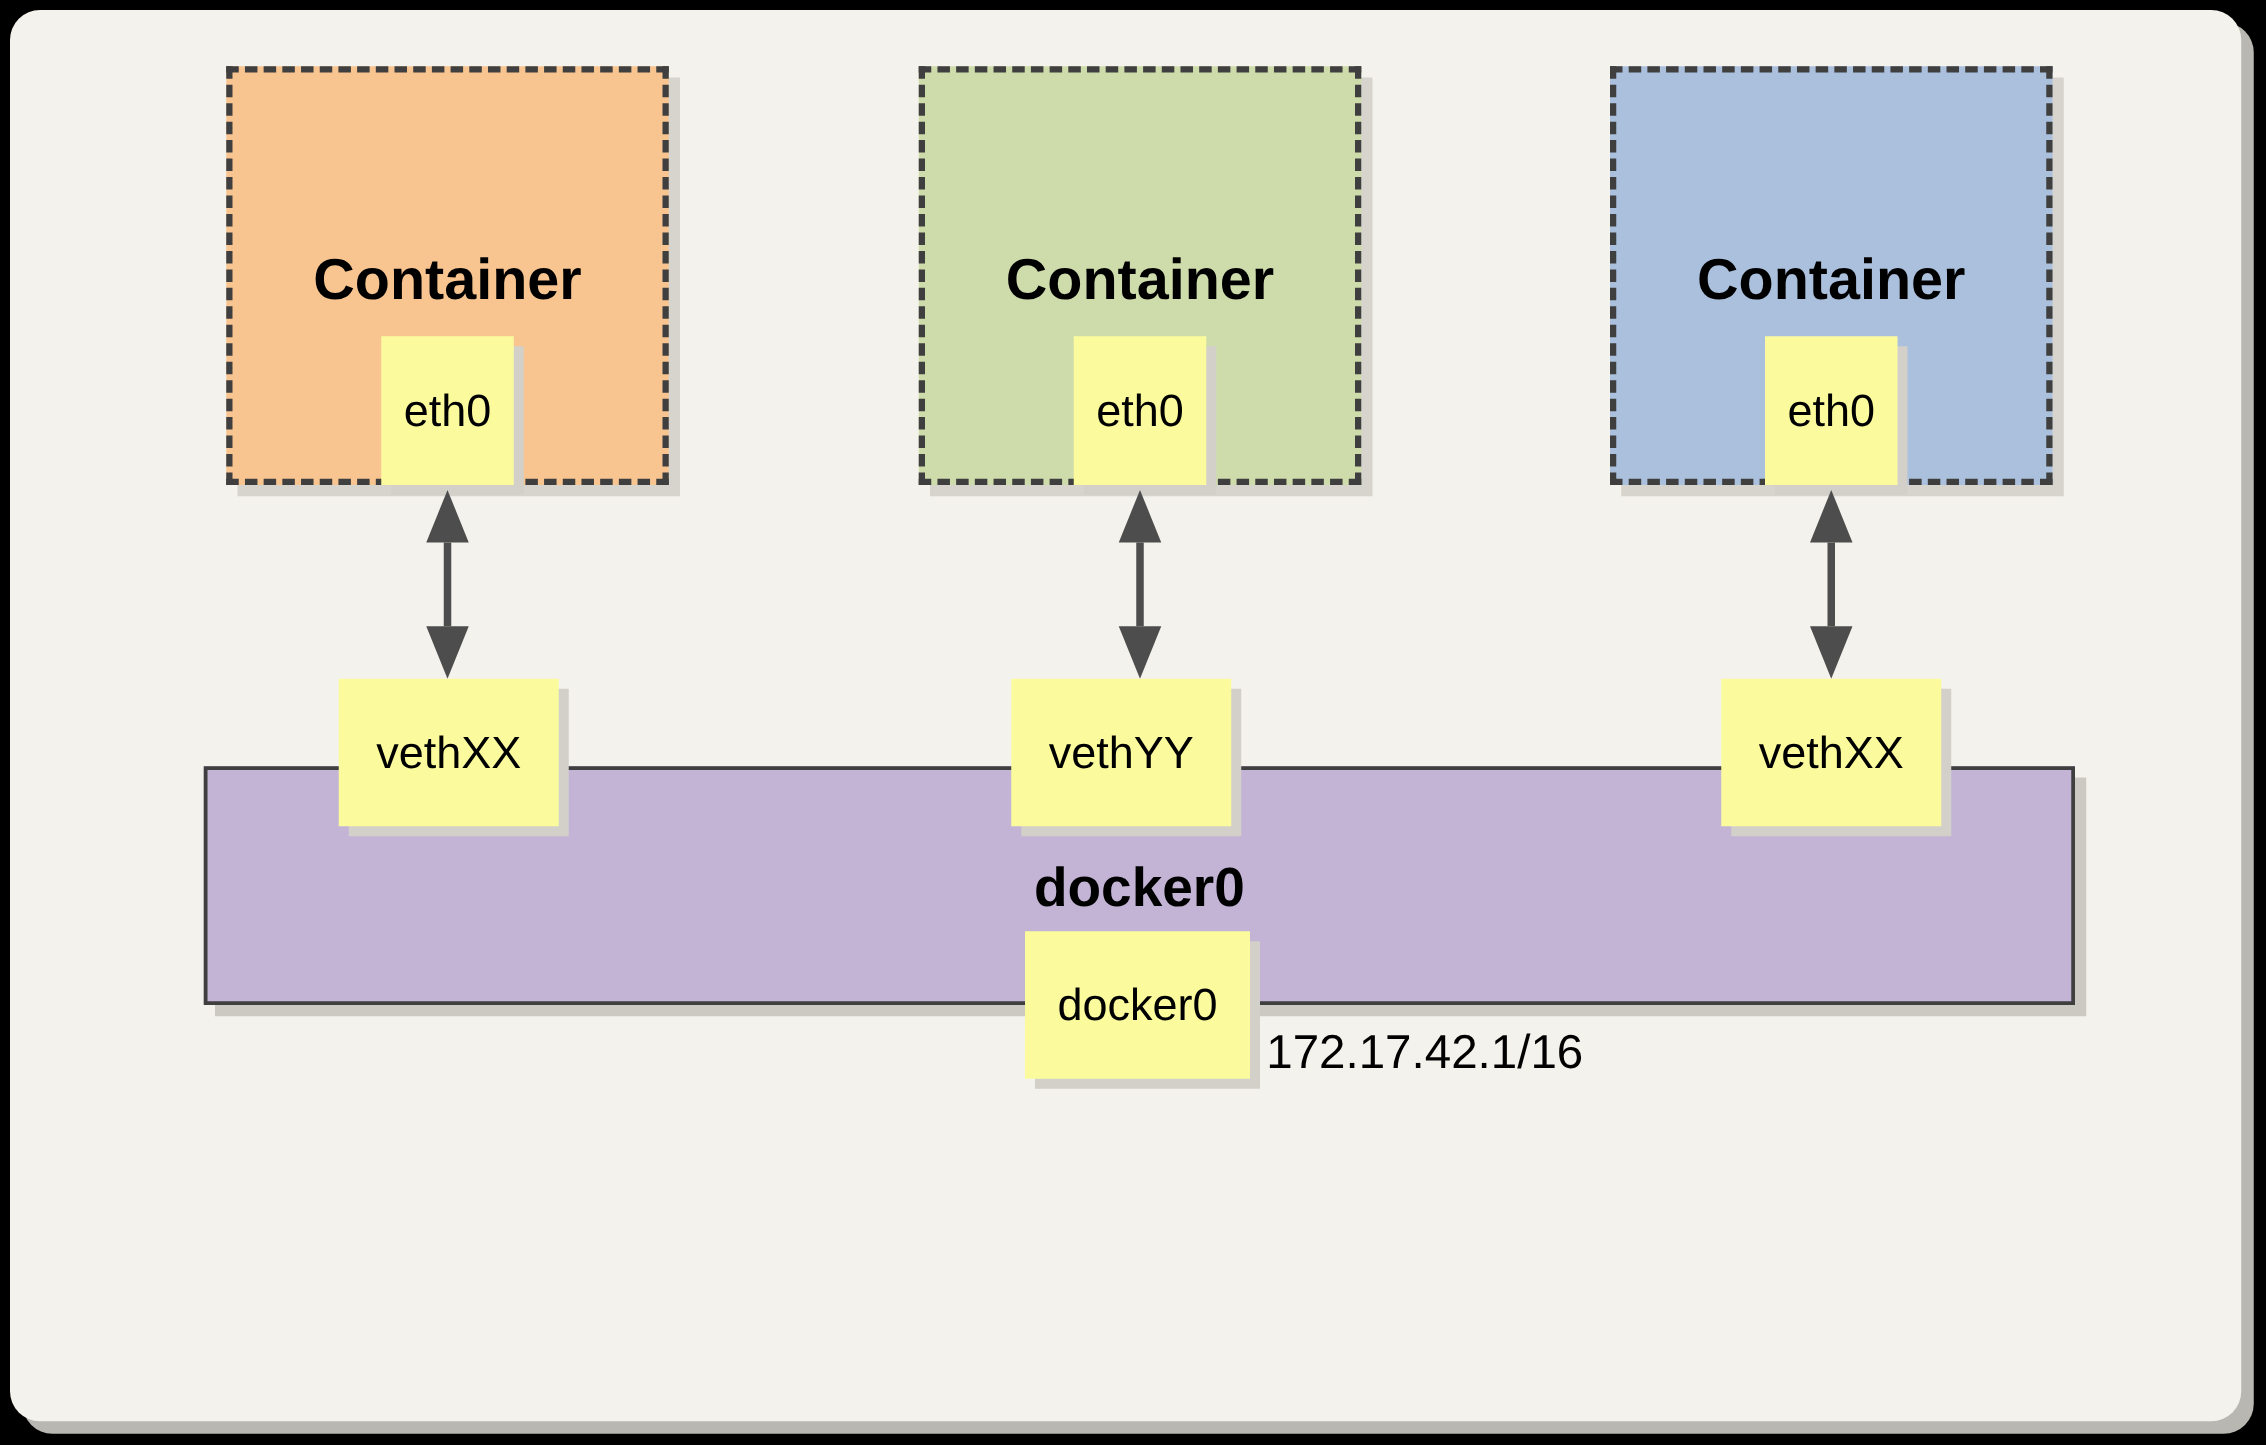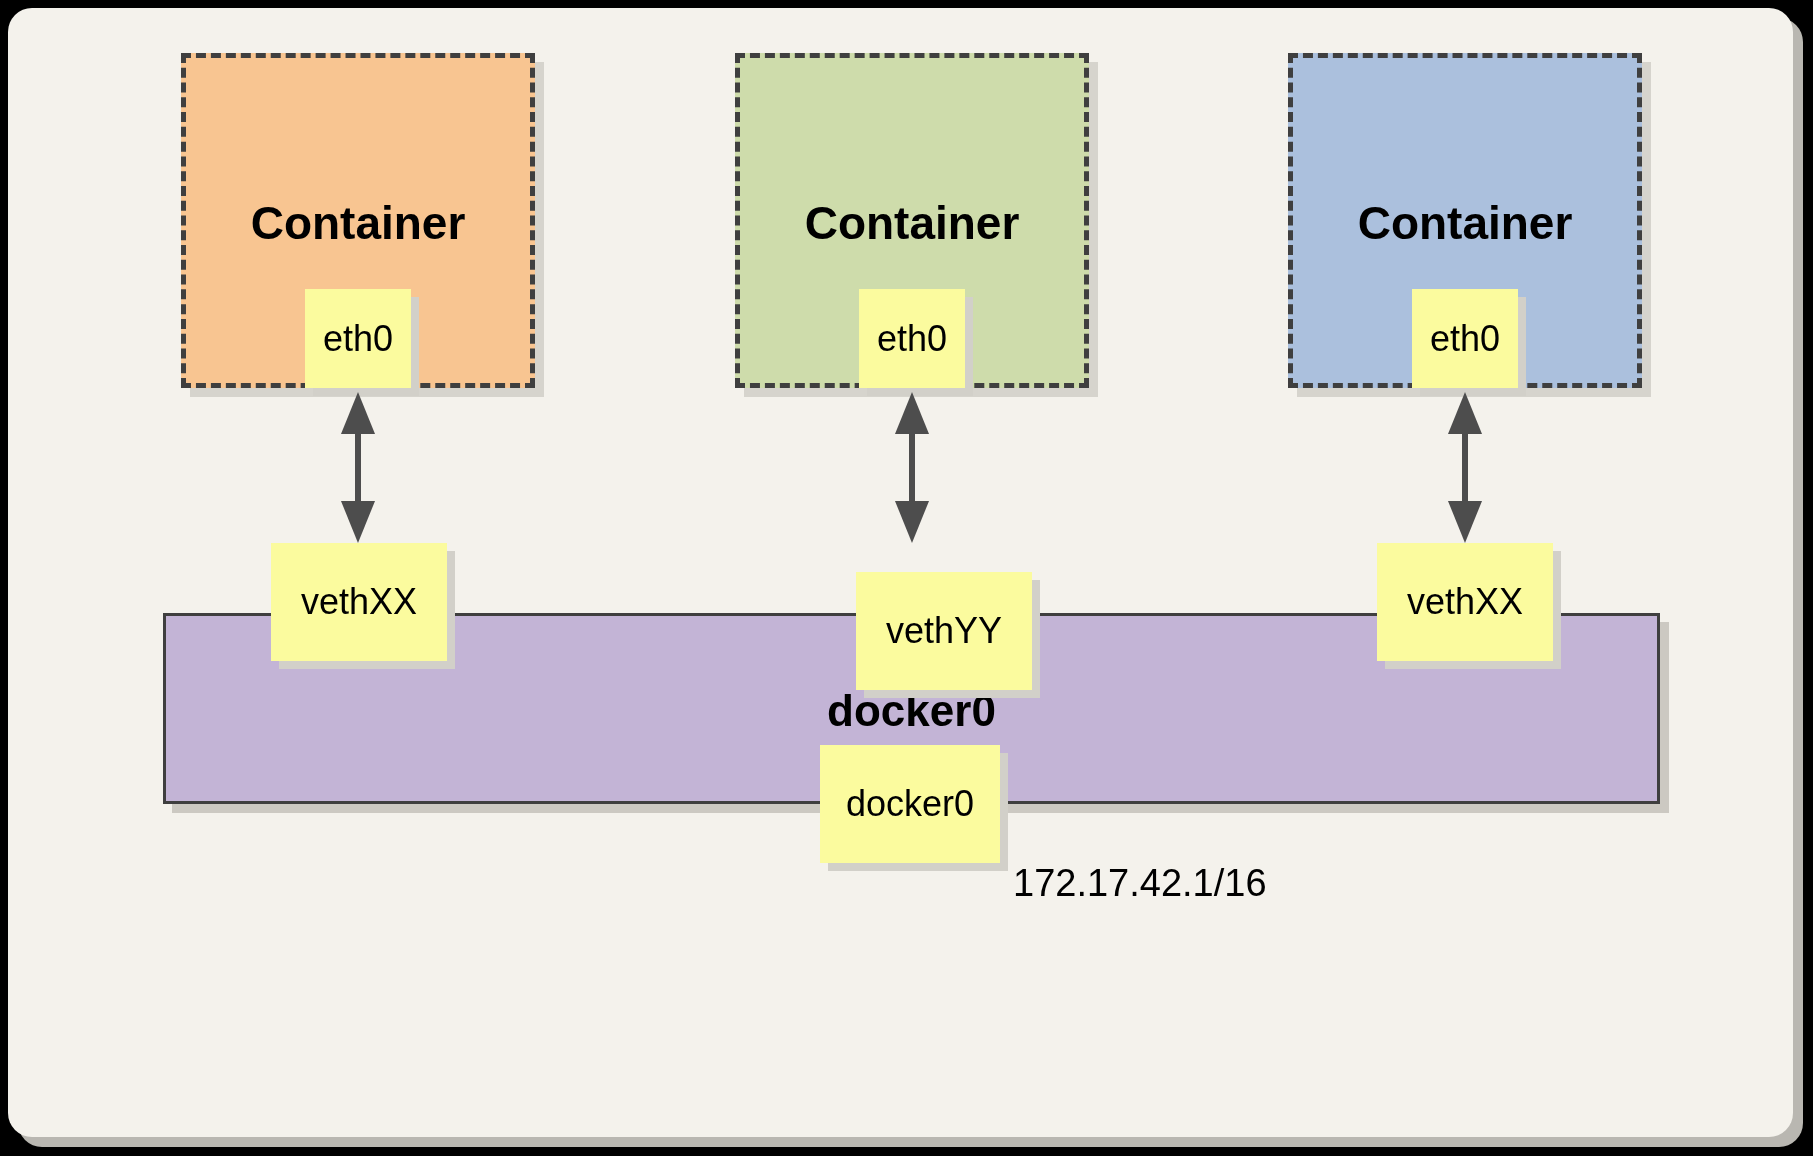--- a/index.html
+++ b/index.html
@@ -31,21 +31,21 @@
   
   .note{
     position:absolute;
     background:#FBFB9E;
     box-shadow:8px 8px 0 #d2d0c9;
     display:flex;align-items:center;justify-content:center;
     font-size:36px;color:#000;
   }
   .eth{
     left:50%;bottom:-5px;transform:translateX(-50%);
-    width:106px;height:99px;
+    width:106px;height:119px;
   }
   .veth{
     top:535px;width:176px;height:118px;z-index:5;
   }
   
   .arrow{
     position:absolute;top:384px;width:34px;height:151px;
     display:flex;flex-direction:column;align-items:center;z-index:2;
   }
   .arrow .head-up{
@@ -68,21 +68,21 @@
     z-index:1;
   }
   .bridge-label{
     position:absolute;left:0;top:70px;width:100%;
     text-align:center;font-size:44px;font-weight:bold;color:#000;
   }
   .bridge-if{
     left:812px;top:737px;width:180px;height:118px;z-index:6;
   }
   .ip-label{
-    position:absolute;left:1005px;top:854px;
+    position:absolute;left:1005px;top:813px;
     font-size:38px;color:#000;z-index:6;
   }
   .host-label{
     position:absolute;left:0;top:952px;width:100%;
     text-align:center;font-size:100px;font-weight:normal;color:#000;
   }
 </style>
 </head>
 <body>
 
@@ -125,21 +125,21 @@
     <div class="head-down"></div>
   </div>
 
   <div class="bridge" style="background-color: rgb(195, 180, 214);">
     <div class="bridge-label">docker0</div>
   </div>
 
   <div class="note veth" style="left:263px;">
     <span>vethXX</span>
   </div>
-  <div class="note veth" style="left:848px;margin-top:29px;">
+  <div class="note veth" style="left:801px;">
     <span>vethYY</span>
   </div>
   <div class="note veth" style="left:1369px;">
     <span>vethXX</span>
   </div>
 
   <div class="note bridge-if">
     <span>docker0</span>
   </div>
 

